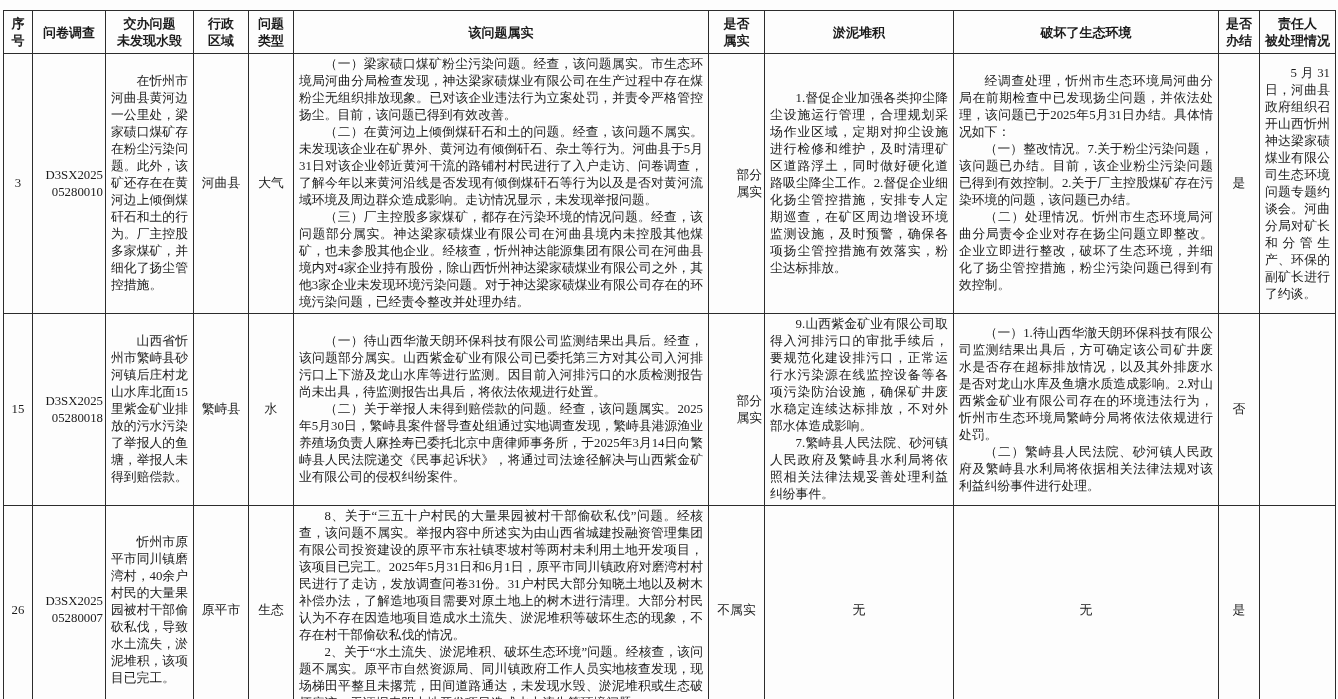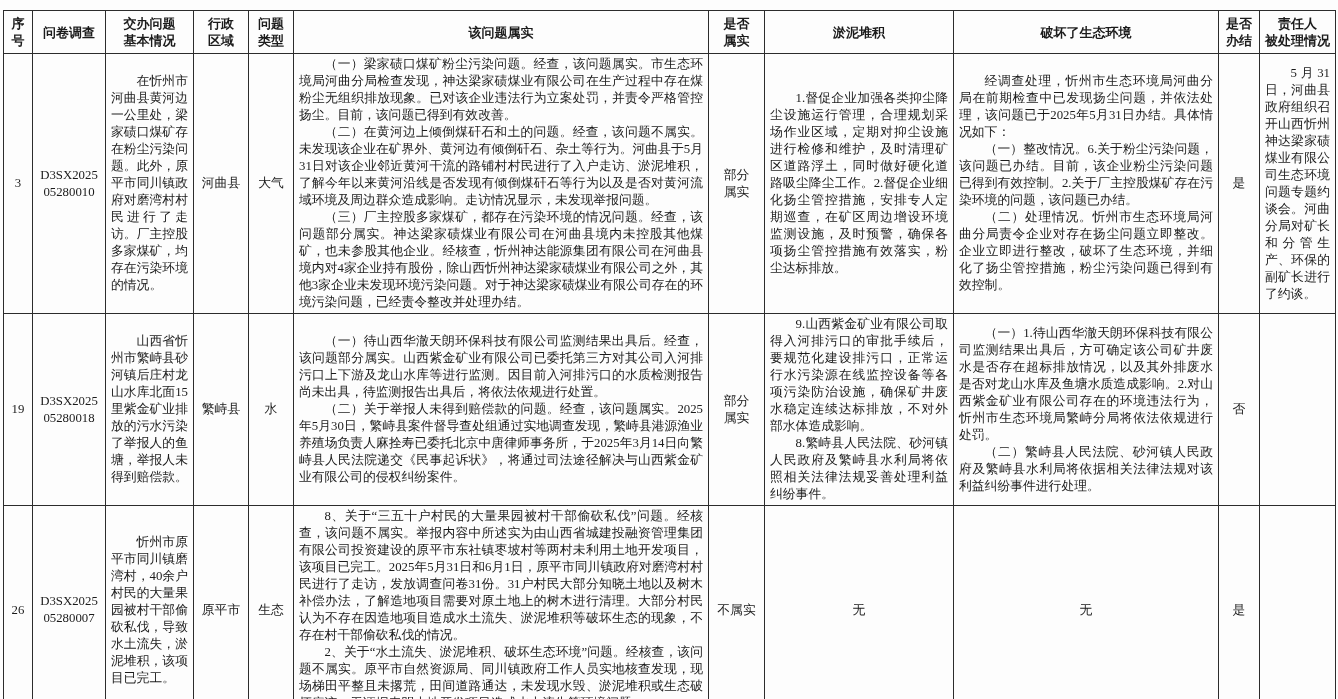--- a/index.html
+++ b/index.html
@@ -4,21 +4,21 @@
 <style>
   html,body{margin:0;padding:0;background:#fdfdfd;color:#1b1b1b;
     font-family:"Liberation Serif","DejaVu Serif",serif;}
   .sheet{padding:10px 3px 3px 3px;}
   table{border-collapse:collapse;table-layout:fixed;width:1332px;background:#fdfdfd;}
   th,td{border:1px solid #2c2c2c;overflow:hidden;vertical-align:middle;}
   th{font-weight:bold;font-size:13px;line-height:17px;text-align:center;
      white-space:pre-line;padding:3px 1px;}
   td{font-size:12.8px;line-height:17px;padding:2px 5px;}
   td.c{text-align:center;padding:2px 2px;}
-  td.pre{white-space:pre-line;}
+  td.pre{white-space:pre-line;text-align:right;}
   .para{margin:0;text-indent:2em;text-align:justify;}
   tr.hr{height:43px}
   tr.r1{height:259px}
   tr.r2{height:174px}
   tr.r3{height:209px}
 </style>
 </head>
 <body>
 
 <div class="sheet">
@@ -35,84 +35,84 @@
         <col style="width:265px">
     <col style="width:41px">
         <col style="width:76px">
   </colgroup>
   <tbody>
         <tr class="hr">
     <th>序
 号</th>
     <th>问卷调查</th>
     <th>交办问题
-基本情况</th>
+未发现水毁</th>
     <th>行政
 区域</th>
     <th>问题
 类型</th>
     <th>该问题属实</th>
     <th>是否
 属实</th>
     <th>淤泥堆积</th>
     <th>破坏了生态环境</th>
     <th>是否
 办结</th>
     <th>责任人
 被处理情况</th>
   </tr>
 
   <tr class="r1">
     <td class="c">3</td>
     <td class="c pre">D3SX2025
 05280010</td>
     <td>
-            <p class="para">在忻州市河曲县黄河边一公里处，梁家碛口煤矿存在粉尘污染问题。此外，原平市同川镇政府对磨湾村村民进行了走访。厂主控股多家煤矿，均存在污染环境的情况。</p>
+            <p class="para">在忻州市河曲县黄河边一公里处，梁家碛口煤矿存在粉尘污染问题。此外，该矿还存在在黄河边上倾倒煤矸石和土的行为。厂主控股多家煤矿，并细化了扬尘管控措施。</p>
           </td>
     <td class="c">河曲县</td>
     <td class="c">大气</td>
     <td>
             <p class="para">（一）梁家碛口煤矿粉尘污染问题。经查，该问题属实。市生态环境局河曲分局检查发现，神达梁家碛煤业有限公司在生产过程中存在煤粉尘无组织排放现象。已对该企业违法行为立案处罚，并责令严格管控扬尘。目前，该问题已得到有效改善。</p>
-            <p class="para">（二）在黄河边上倾倒煤矸石和土的问题。经查，该问题不属实。未发现该企业在矿界外、黄河边有倾倒矸石、杂土等行为。河曲县于5月31日对该企业邻近黄河干流的路铺村村民进行了入户走访、淤泥堆积，了解今年以来黄河沿线是否发现有倾倒煤矸石等行为以及是否对黄河流域环境及周边群众造成影响。走访情况显示，未发现举报问题。</p>
+            <p class="para">（二）在黄河边上倾倒煤矸石和土的问题。经查，该问题不属实。未发现该企业在矿界外、黄河边有倾倒矸石、杂土等行为。河曲县于5月31日对该企业邻近黄河干流的路铺村村民进行了入户走访、问卷调查，了解今年以来黄河沿线是否发现有倾倒煤矸石等行为以及是否对黄河流域环境及周边群众造成影响。走访情况显示，未发现举报问题。</p>
             <p class="para">（三）厂主控股多家煤矿，都存在污染环境的情况问题。经查，该问题部分属实。神达梁家碛煤业有限公司在河曲县境内未控股其他煤矿，也未参股其他企业。经核查，忻州神达能源集团有限公司在河曲县境内对4家企业持有股份，除山西忻州神达梁家碛煤业有限公司之外，其他3家企业未发现环境污染问题。对于神达梁家碛煤业有限公司存在的环境污染问题，已经责令整改并处理办结。</p>
           </td>
     <td class="c pre">部分
 属实</td>
     <td>
             <p class="para">1.督促企业加强各类抑尘降尘设施运行管理，合理规划采场作业区域，定期对抑尘设施进行检修和维护，及时清理矿区道路浮土，同时做好硬化道路吸尘降尘工作。2.督促企业细化扬尘管控措施，安排专人定期巡查，在矿区周边增设环境监测设施，及时预警，确保各项扬尘管控措施有效落实，粉尘达标排放。</p>
           </td>
     <td>
             <p class="para">经调查处理，忻州市生态环境局河曲分局在前期检查中已发现扬尘问题，并依法处理，该问题已于2025年5月31日办结。具体情况如下：</p>
-            <p class="para">（一）整改情况。6.关于粉尘污染问题，该问题已办结。目前，该企业粉尘污染问题已得到有效控制。2.关于厂主控股煤矿存在污染环境的问题，该问题已办结。</p>
+            <p class="para">（一）整改情况。7.关于粉尘污染问题，该问题已办结。目前，该企业粉尘污染问题已得到有效控制。2.关于厂主控股煤矿存在污染环境的问题，该问题已办结。</p>
             <p class="para">（二）处理情况。忻州市生态环境局河曲分局责令企业对存在扬尘问题立即整改。企业立即进行整改，破坏了生态环境，并细化了扬尘管控措施，粉尘污染问题已得到有效控制。</p>
           </td>
     <td class="c">是</td>
     <td>
             <p class="para">5月31日，河曲县政府组织召开山西忻州神达梁家碛煤业有限公司生态环境问题专题约谈会。河曲分局对矿长和分管生产、环保的副矿长进行了约谈。</p>
           </td>
   </tr>
 
   <tr class="r2">
-    <td class="c">19</td>
+    <td class="c">15</td>
     <td class="c pre">D3SX2025
 05280018</td>
     <td>
             <p class="para">山西省忻州市繁峙县砂河镇后庄村龙山水库北面15里紫金矿业排放的污水污染了举报人的鱼塘，举报人未得到赔偿款。</p>
           </td>
     <td class="c">繁峙县</td>
     <td class="c">水</td>
     <td>
             <p class="para">（一）待山西华澈天朗环保科技有限公司监测结果出具后。经查，该问题部分属实。山西紫金矿业有限公司已委托第三方对其公司入河排污口上下游及龙山水库等进行监测。因目前入河排污口的水质检测报告尚未出具，待监测报告出具后，将依法依规进行处置。</p>
             <p class="para">（二）关于举报人未得到赔偿款的问题。经查，该问题属实。2025年5月30日，繁峙县案件督导查处组通过实地调查发现，繁峙县港源渔业养殖场负责人麻拴寿已委托北京中唐律师事务所，于2025年3月14日向繁峙县人民法院递交《民事起诉状》，将通过司法途径解决与山西紫金矿业有限公司的侵权纠纷案件。</p>
           </td>
     <td class="c pre">部分
 属实</td>
     <td>
             <p class="para">9.山西紫金矿业有限公司取得入河排污口的审批手续后，要规范化建设排污口，正常运行水污染源在线监控设备等各项污染防治设施，确保矿井废水稳定连续达标排放，不对外部水体造成影响。</p>
-            <p class="para">8.繁峙县人民法院、砂河镇人民政府及繁峙县水利局将依照相关法律法规妥善处理利益纠纷事件。</p>
+            <p class="para">7.繁峙县人民法院、砂河镇人民政府及繁峙县水利局将依照相关法律法规妥善处理利益纠纷事件。</p>
           </td>
     <td>
             <p class="para">（一）1.待山西华澈天朗环保科技有限公司监测结果出具后，方可确定该公司矿井废水是否存在超标排放情况，以及其外排废水是否对龙山水库及鱼塘水质造成影响。2.对山西紫金矿业有限公司存在的环境违法行为，忻州市生态环境局繁峙分局将依法依规进行处罚。</p>
             <p class="para">（二）繁峙县人民法院、砂河镇人民政府及繁峙县水利局将依据相关法律法规对该利益纠纷事件进行处理。</p>
           </td>
     <td class="c">否</td>
     <td></td>
   </tr>
 
   <tr class="r3">

